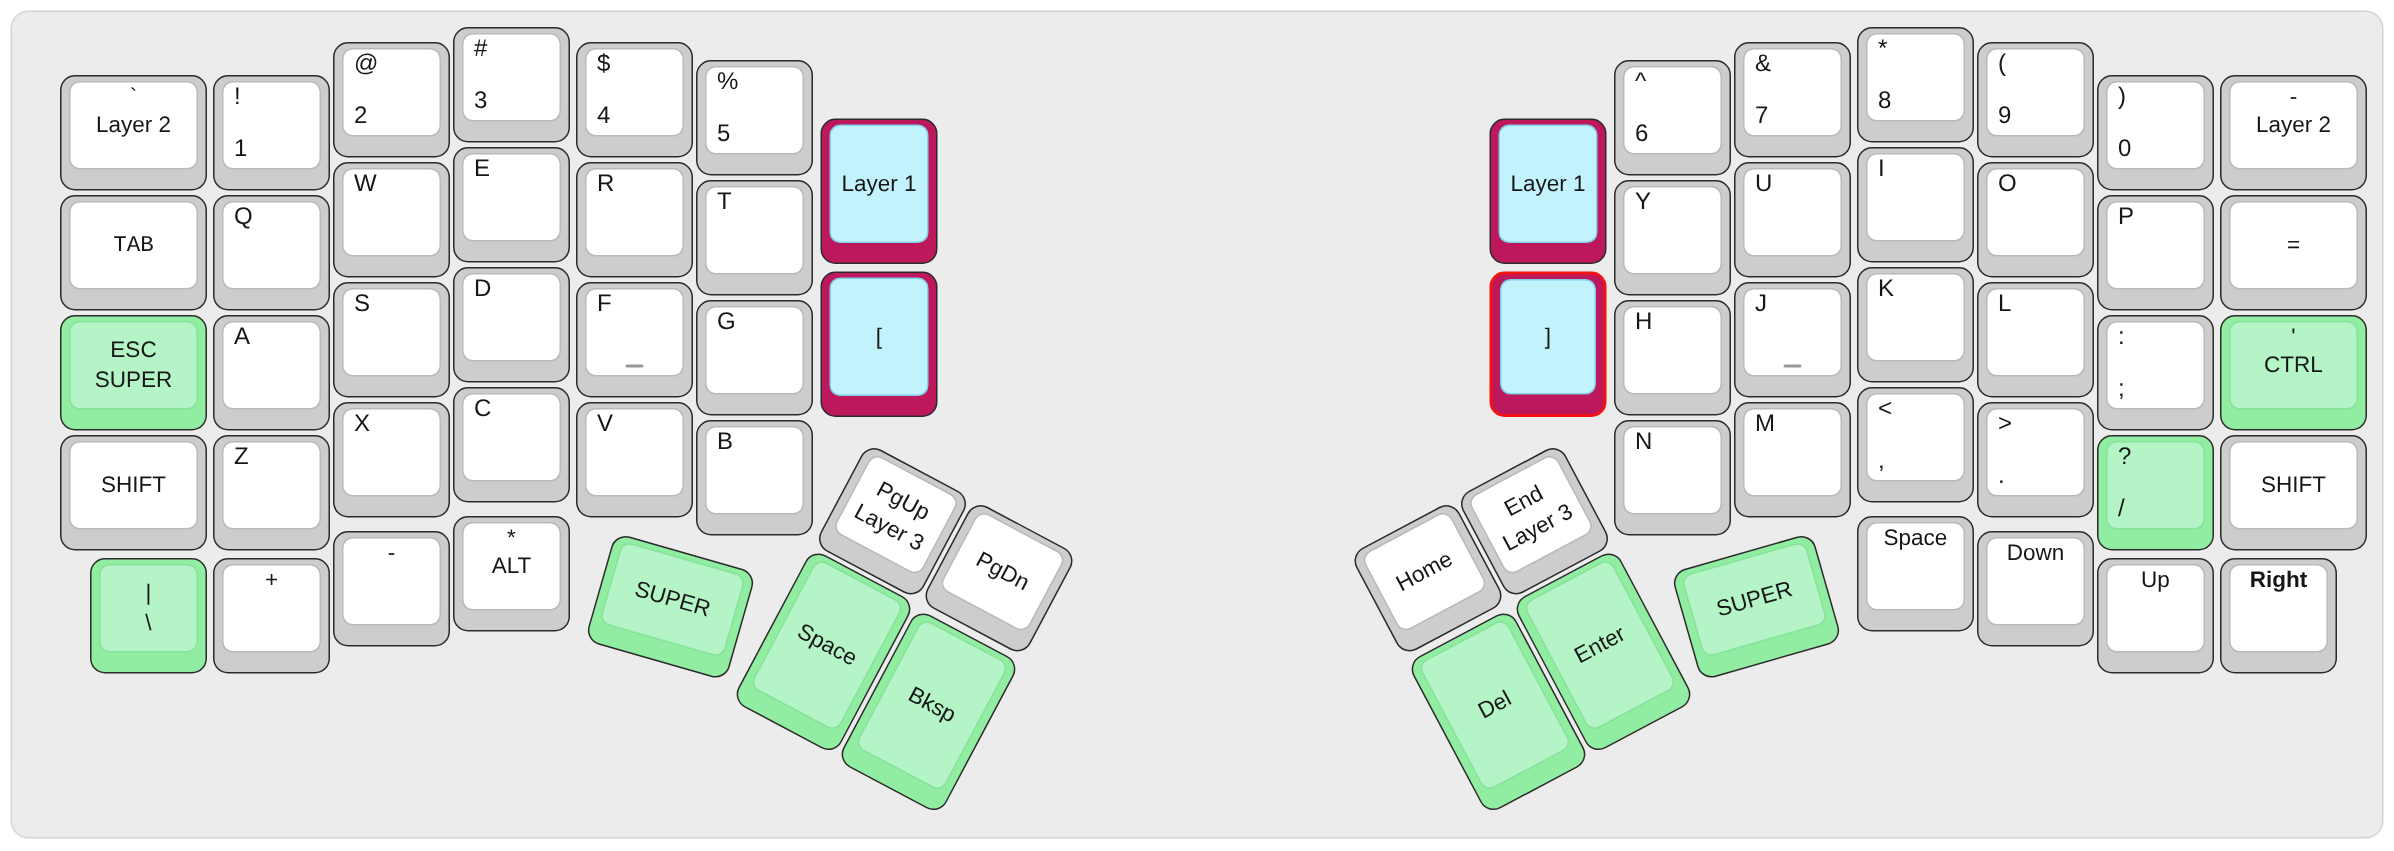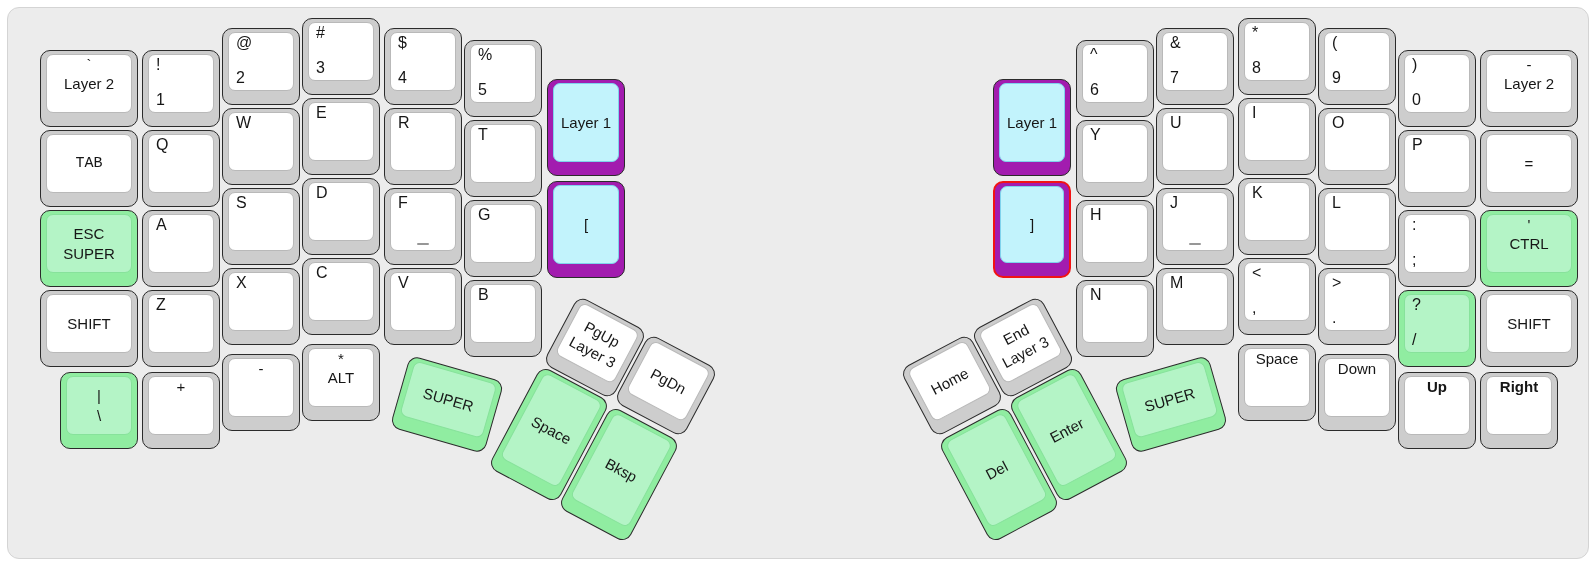--- a/index.html
+++ b/index.html
@@ -3,21 +3,21 @@
 <meta charset="utf-8">
 <style>
   html,body{margin:0;padding:0;background:#ffffff;}
   #stage{position:relative;width:1596px;height:567px;background:#ffffff;overflow:hidden;
          font-family:"Liberation Sans", sans-serif;}
   #frame{position:absolute;left:7px;top:7px;width:1580px;height:550px;background:#ECECEC;
          border:1px solid #D4D4D4;border-radius:12px;}
   .key{position:absolute;box-sizing:border-box;border:1.5px solid #2b2b2b;border-radius:10px;}
   .key.gray{background:#CDCDCD;}
   .key.green{background:#90EDA1;}
-  .key.blue{background:#a21caf;}
+  .key.blue{background:#be185d;}
   .key.redborder{border-color:#F21313;border-width:2px;}
   .cap{position:absolute;left:5px;right:5px;top:3px;bottom:13px;border-radius:7px;box-sizing:border-box;}
   .gray .cap{background:#FFFFFF;border:1px solid #B9B9B9;}
   .green .cap{background:#B4F4C6;border:1px solid #87E29B;}
   .blue .cap{background:#C2F3FC;border:1px solid #7FD2EC;}
   .lbl{position:absolute;color:#161616;font-size:16px;}
   .lbl.tl{top:1px;left:7px;}
   .lbl.bl{bottom:3px;left:7px;}
   .lbl.tc{top:1px;left:0;right:0;text-align:center;font-size:15px;}
   .lbl.mc{top:0;left:0;right:0;bottom:0;display:flex;align-items:center;justify-content:center;
@@ -339,21 +339,21 @@
         <span class="lbl tl">:</span>
         <span class="lbl bl">;</span>
       </div>
     </div>
     <div class="key green" style="left: 1398px; top: 290px; width: 78px; height: 77px;">
       <div class="cap">
         <span class="lbl tl">?</span>
         <span class="lbl bl">/</span>
       </div>
     </div>
-    <div class="key gray" style="left: 1398px; top: 372px; width: 78px; height: 77px; font-weight: bold;">
+    <div class="key gray" style="left: 1398px; top: 372px; width: 78px; height: 77px;">
       <div class="cap">
         <span class="lbl tc">Up</span>
       </div>
     </div>
     <div class="key gray" style="left: 1480px; top: 50px; width: 98px; height: 77px;">
       <div class="cap">
         <span class="lbl tc">-</span>
         <span class="lbl mc">Layer 2</span>
       </div>
     </div>

